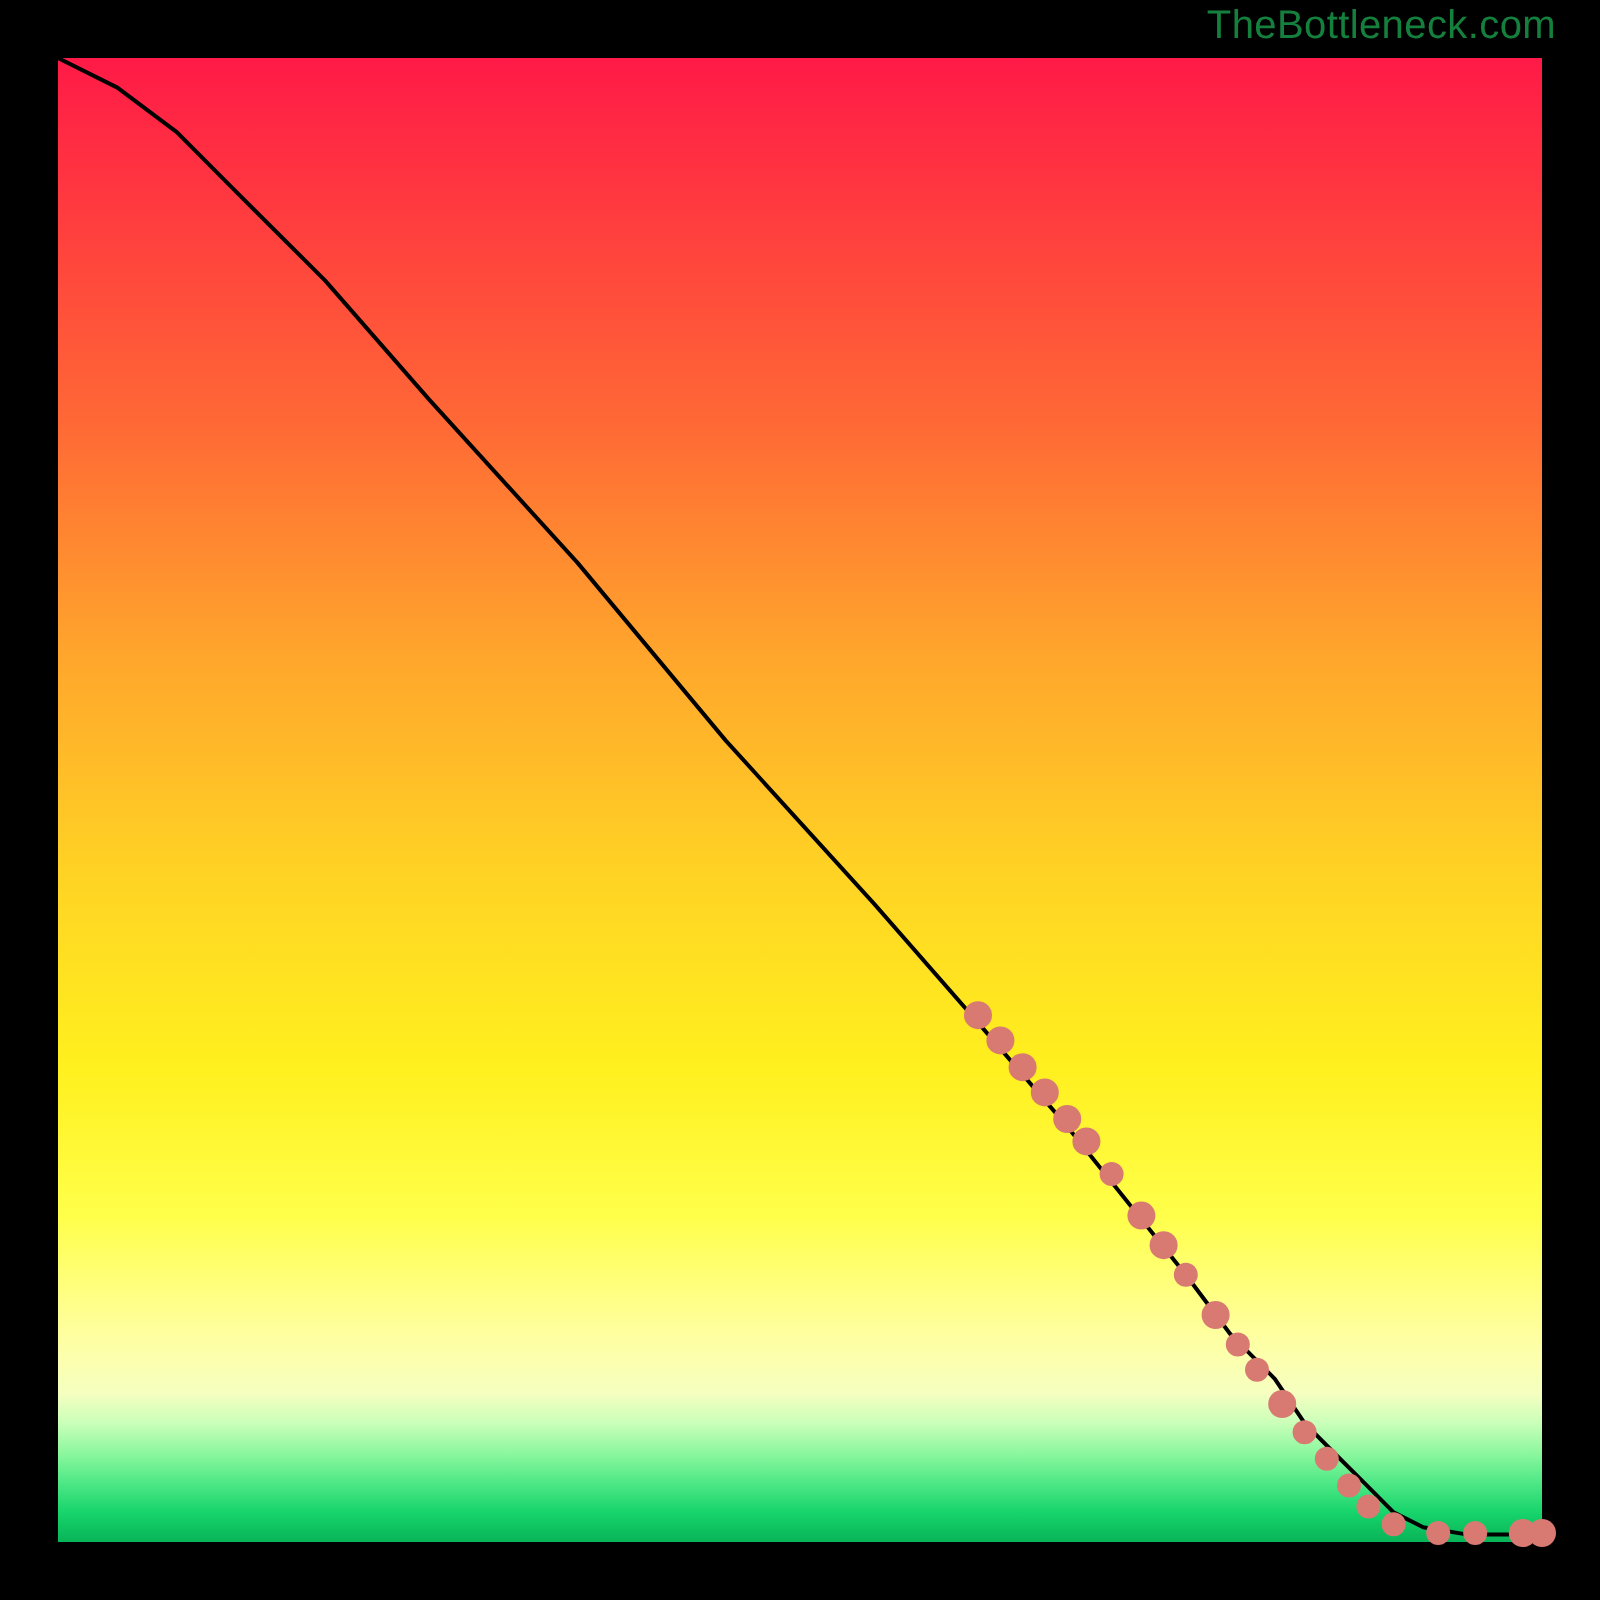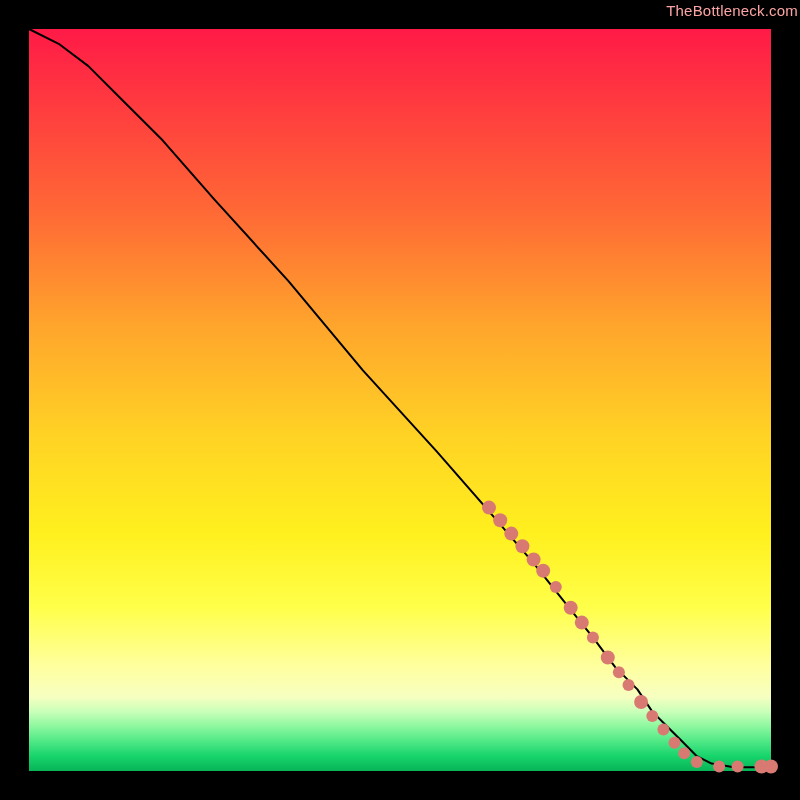--- a/index.html
+++ b/index.html
@@ -13,23 +13,23 @@
   }
   .frame {
     position: relative;
     width: 800px;
     height: 800px;
     background: #000;
   }
   .watermark {
     position: absolute;
     top: 2px;
-    right: 2px;
-    color: #fca5a5;
-    font-size: 15px;
+    right: 22px;
+    color: #15803d;
+    font-size: 20px;
     font-weight: 500;
     letter-spacing: 0.2px;
     user-select: none;
   }
   .plot-area {
     position: absolute;
     left: 29px;
     top: 29px;
     width: 742px;
     height: 742px;

